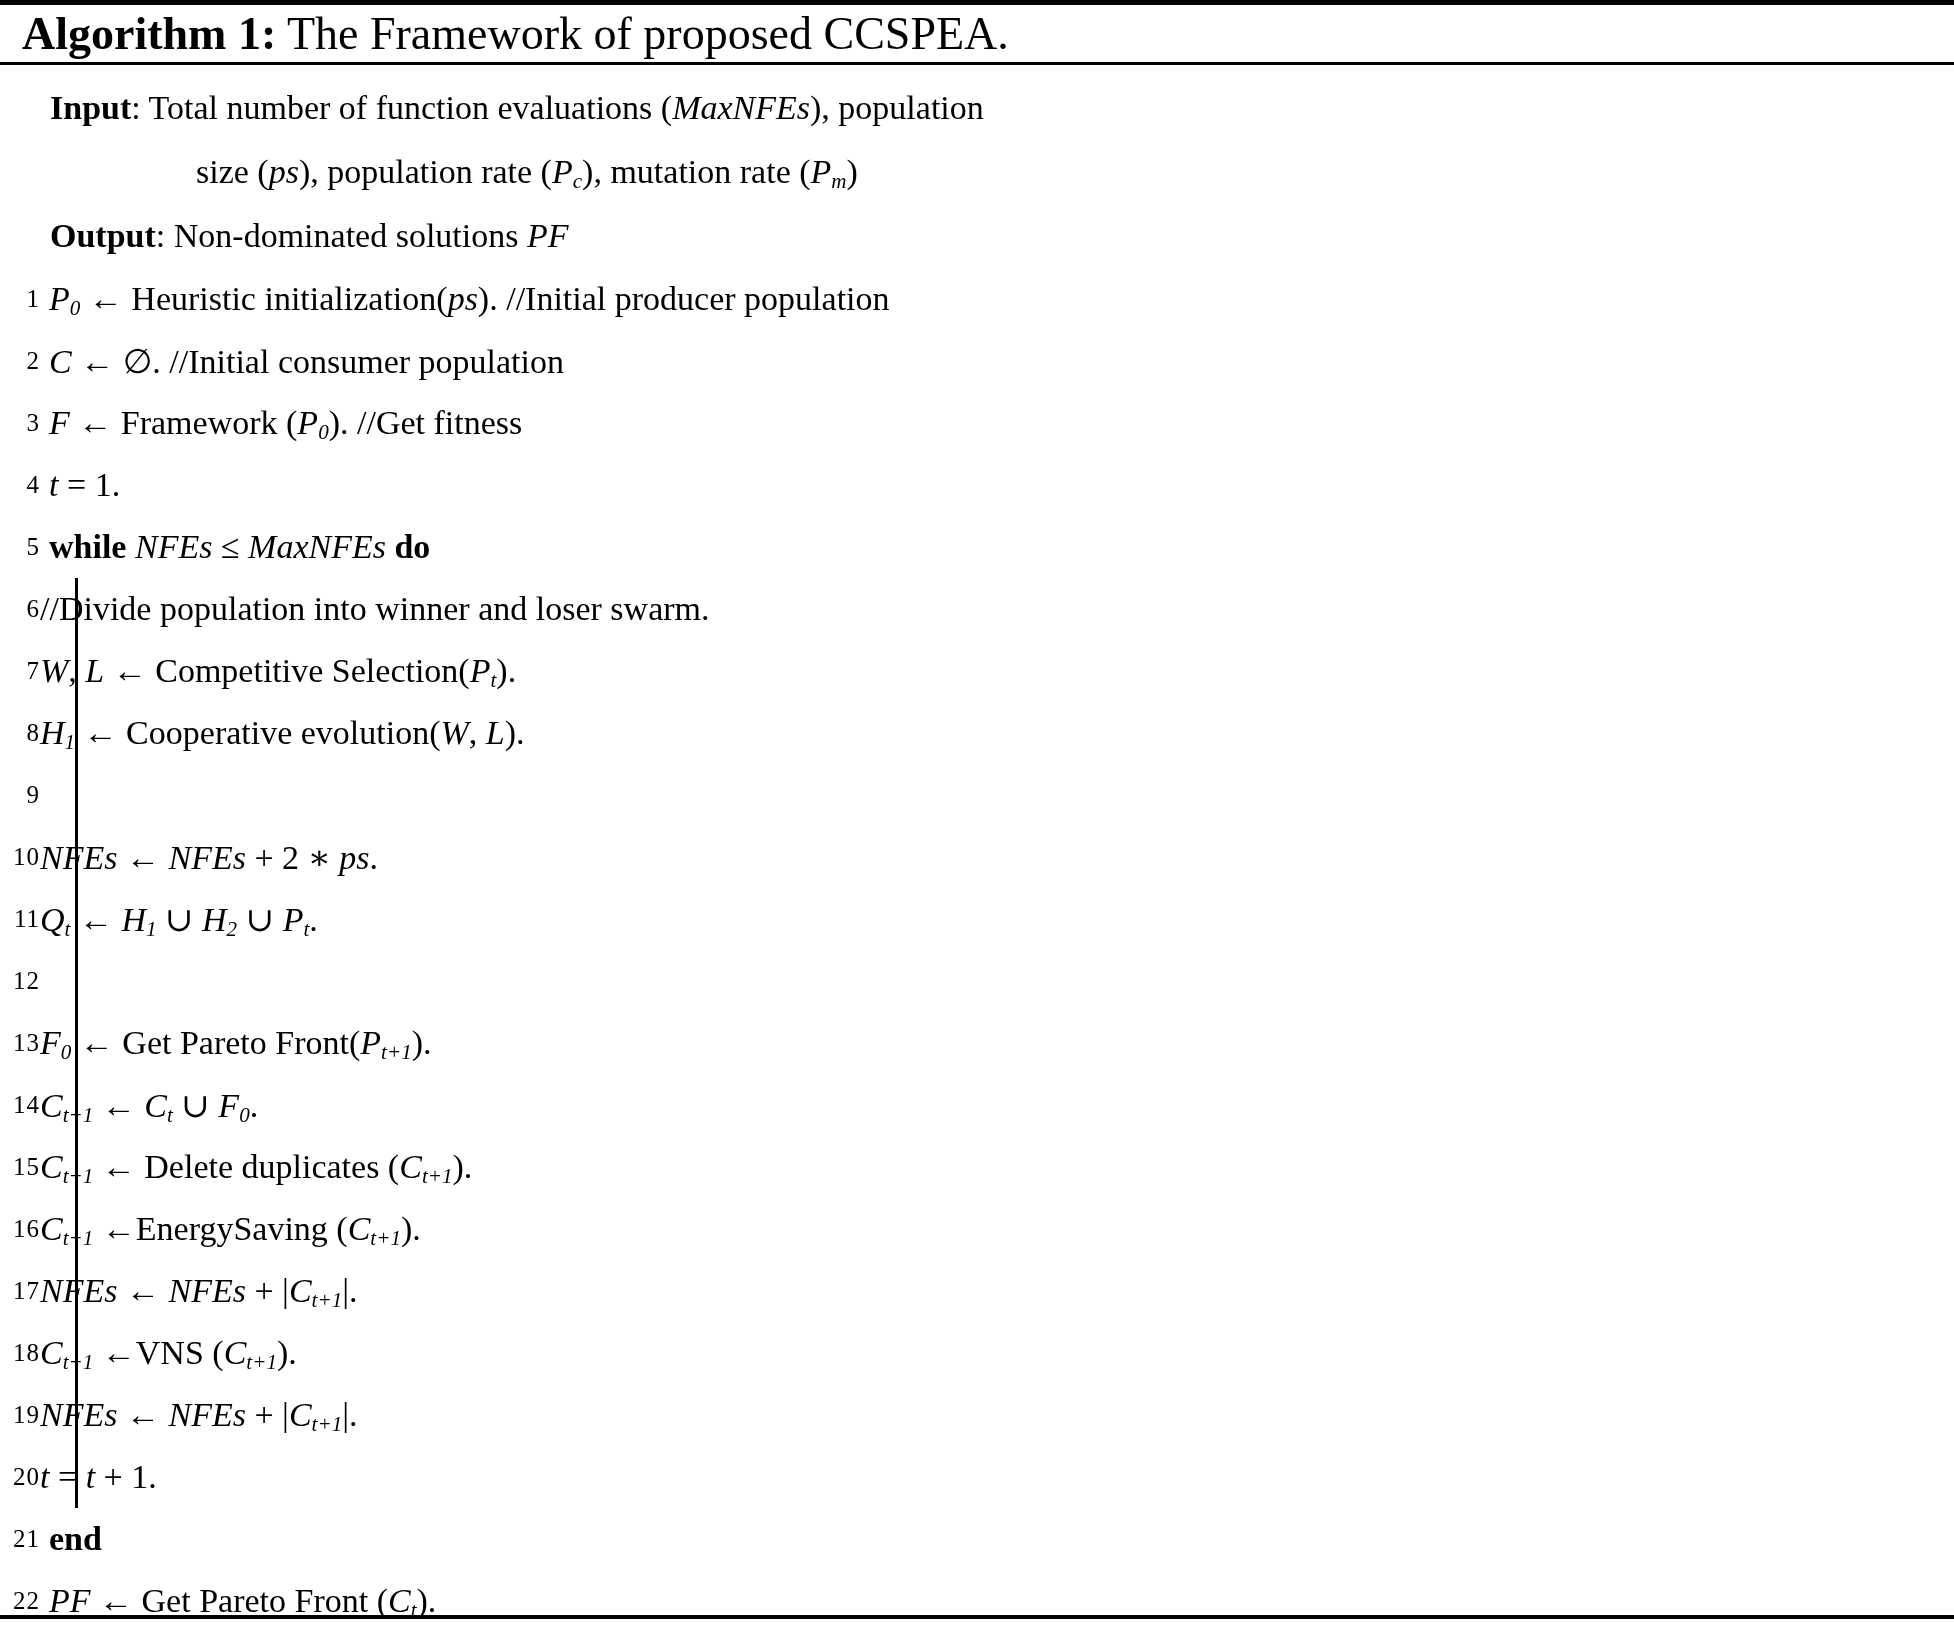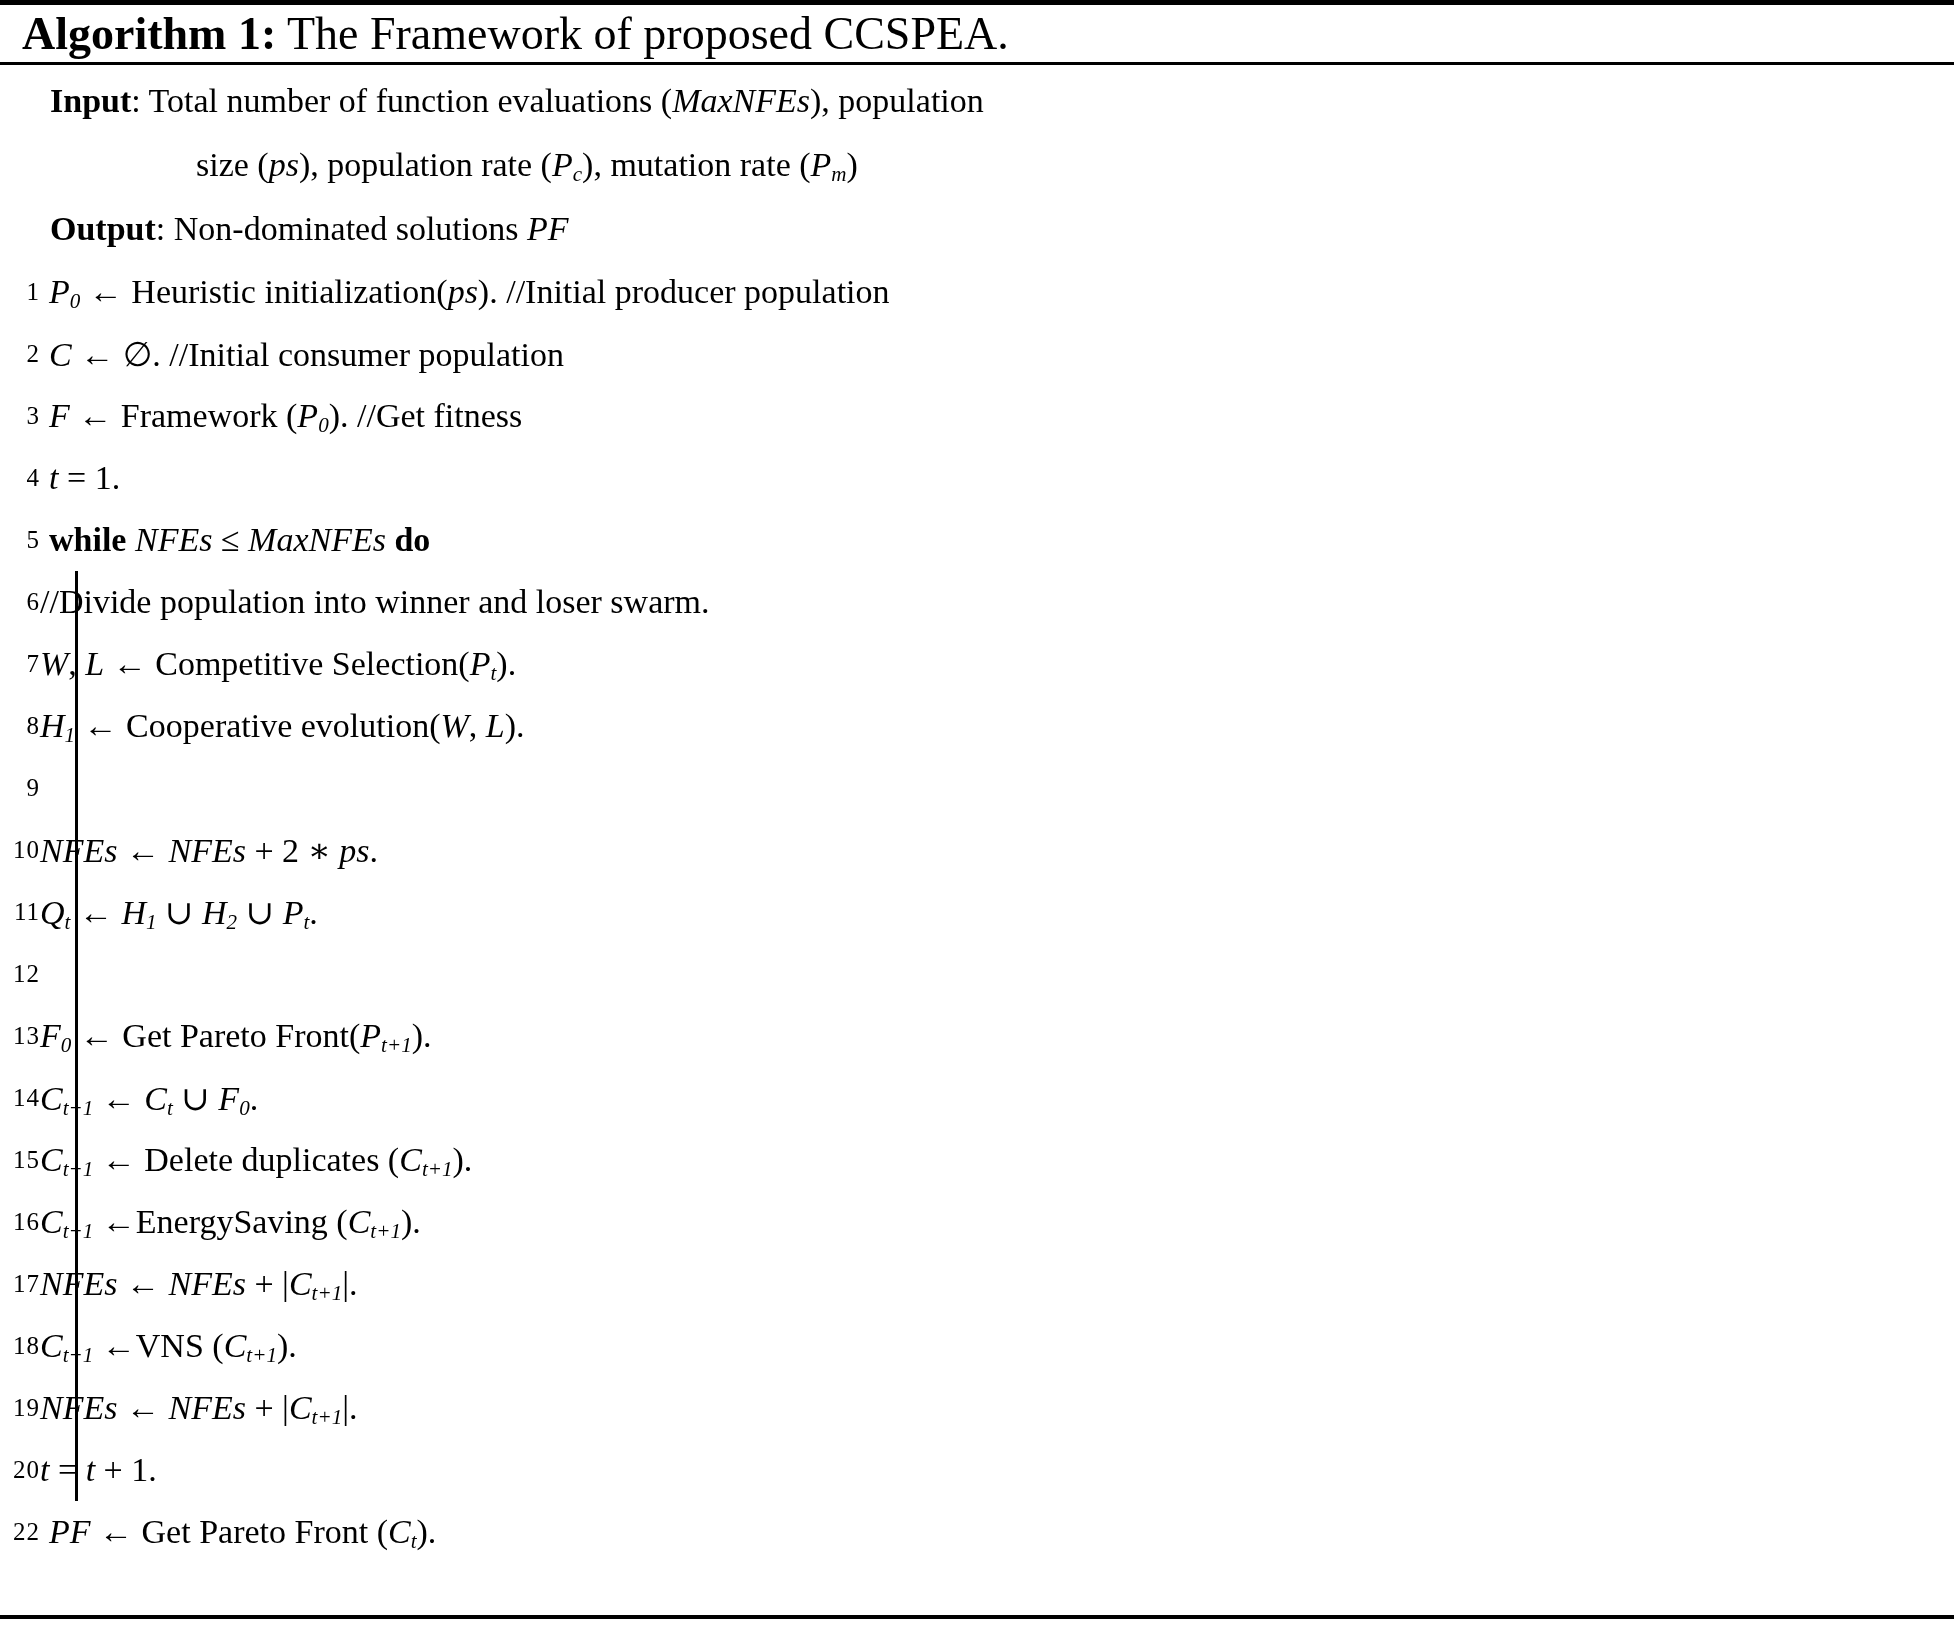--- a/index.html
+++ b/index.html
@@ -18,21 +18,21 @@
   .rule-bottom { position: absolute; left: 0; bottom: 6px; height: 4px; }
   .title-row {
     height: 57px;
     display: flex;
     align-items: center;
     padding-left: 22px;
     font-size: 46px;
     white-space: pre;
   }
   .title-label { font-weight: bold; }
-  .io-block { padding-top: 4px; }
+  .io-block { padding-top: 11px; }
   .io-row {
     height: 64px;
     display: flex;
     align-items: center;
     font-size: 34px;
     white-space: pre;
   }
   .io-indent-0 { margin-left: 50px; }
   .io-indent-1 { margin-left: 196px; }
   .algo-line {
@@ -102,16 +102,17 @@
       <div class="algo-line"><span class="num">11</span><span class="scope-bar"></span><span class="content content-1"><span class="seg-m">Q<sub>t</sub></span><span class="seg-r"> ← </span><span class="seg-c">H<sub>1</sub></span><span class="seg-r"> ∪ </span><span class="seg-c">H<sub>2</sub></span><span class="seg-r"> ∪ </span><span class="seg-c">P<sub>t</sub></span><span class="seg-r">.</span></span></div>
       <div class="algo-line"><span class="num">12</span><span class="scope-bar"></span></div>
       <div class="algo-line"><span class="num">13</span><span class="scope-bar"></span><span class="content content-1"><span class="seg-m">F<sub>0</sub></span><span class="seg-r"> ← Get Pareto Front(</span><span class="seg-c">P<sub>t+1</sub></span><span class="seg-r">).</span></span></div>
       <div class="algo-line"><span class="num">14</span><span class="scope-bar"></span><span class="content content-1"><span class="seg-c">C<sub>t+1</sub></span><span class="seg-r"> ← </span><span class="seg-c">C<sub>t</sub></span><span class="seg-r"> ∪ </span><span class="seg-m">F<sub>0</sub></span><span class="seg-r">.</span></span></div>
       <div class="algo-line"><span class="num">15</span><span class="scope-bar"></span><span class="content content-1"><span class="seg-c">C<sub>t+1</sub></span><span class="seg-r"> ← Delete duplicates (</span><span class="seg-c">C<sub>t+1</sub></span><span class="seg-r">).</span></span></div>
       <div class="algo-line"><span class="num">16</span><span class="scope-bar"></span><span class="content content-1"><span class="seg-c">C<sub>t+1</sub></span><span class="seg-r"> ←EnergySaving (</span><span class="seg-c">C<sub>t+1</sub></span><span class="seg-r">).</span></span></div>
       <div class="algo-line"><span class="num">17</span><span class="scope-bar"></span><span class="content content-1"><span class="seg-m">NFEs</span><span class="seg-r"> ← </span><span class="seg-m">NFEs</span><span class="seg-r"> + |</span><span class="seg-c">C<sub>t+1</sub></span><span class="seg-r">|.</span></span></div>
       <div class="algo-line"><span class="num">18</span><span class="scope-bar"></span><span class="content content-1"><span class="seg-c">C<sub>t+1</sub></span><span class="seg-r"> ←VNS (</span><span class="seg-c">C<sub>t+1</sub></span><span class="seg-r">).</span></span></div>
       <div class="algo-line"><span class="num">19</span><span class="scope-bar"></span><span class="content content-1"><span class="seg-m">NFEs</span><span class="seg-r"> ← </span><span class="seg-m">NFEs</span><span class="seg-r"> + |</span><span class="seg-c">C<sub>t+1</sub></span><span class="seg-r">|.</span></span></div>
       <div class="algo-line"><span class="num">20</span><span class="scope-bar"></span><span class="content content-1"><span class="seg-m">t</span><span class="seg-r"> = </span><span class="seg-m">t</span><span class="seg-r"> + 1.</span></span></div>
+      <div class="algo-line"><span class="num">21</span><span class="content content-0"><span class="seg-b">end</span></span></div>
       <div class="algo-line"><span class="num">22</span><span class="content content-0"><span class="seg-m">PF</span><span class="seg-r"> ← Get Pareto Front (</span><span class="seg-c">C<sub>t</sub></span><span class="seg-r">).</span></span></div>
     </div>
   <div class="rule rule-bottom"></div>
 </div>
 
 </body></html>

